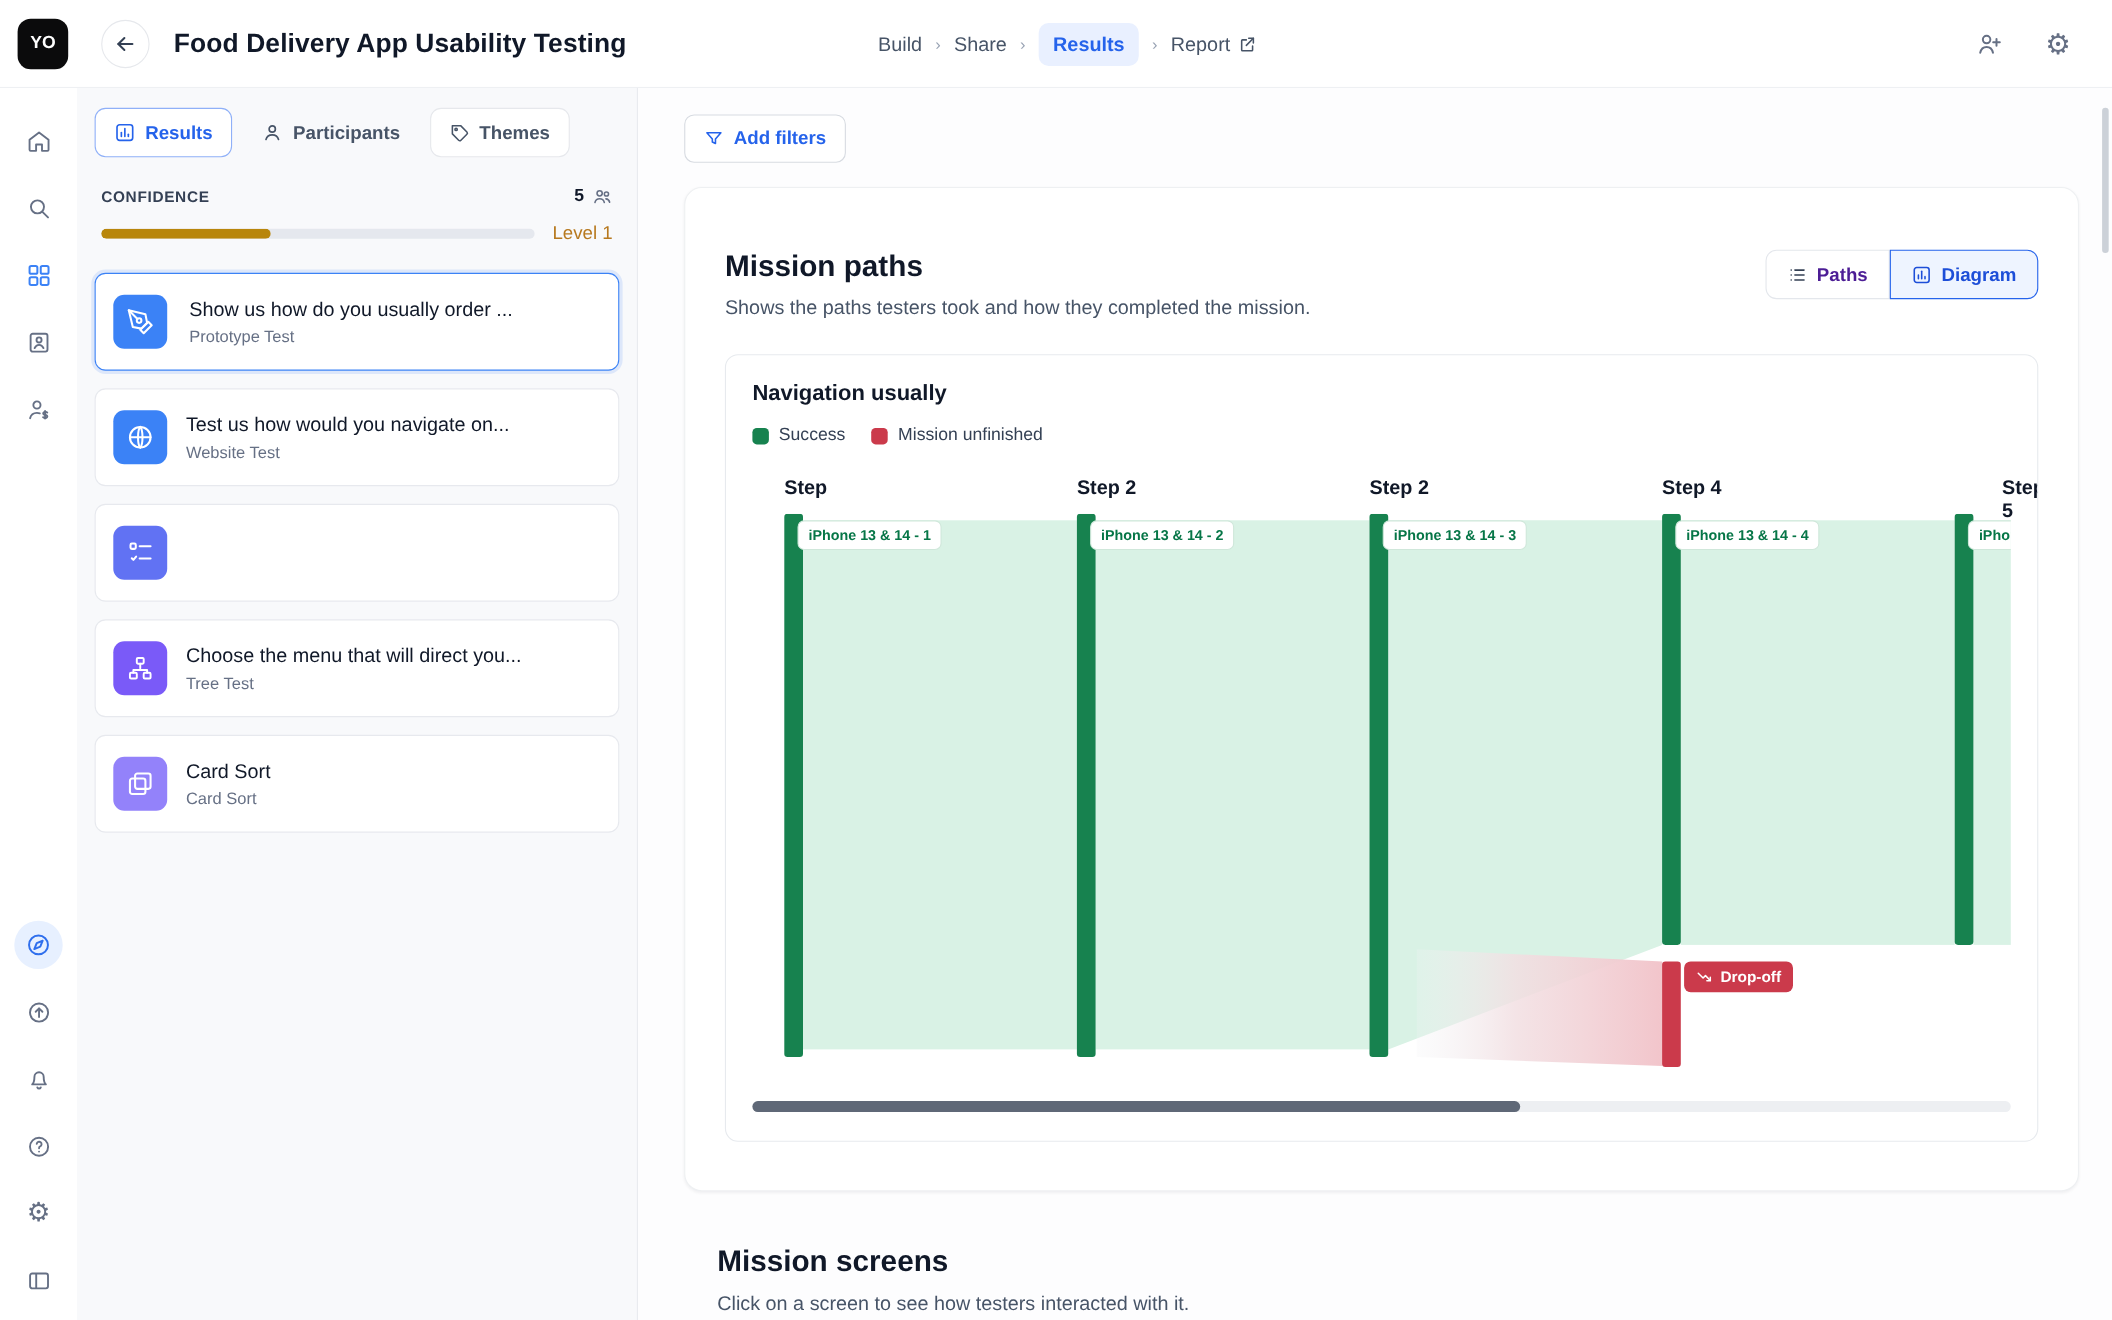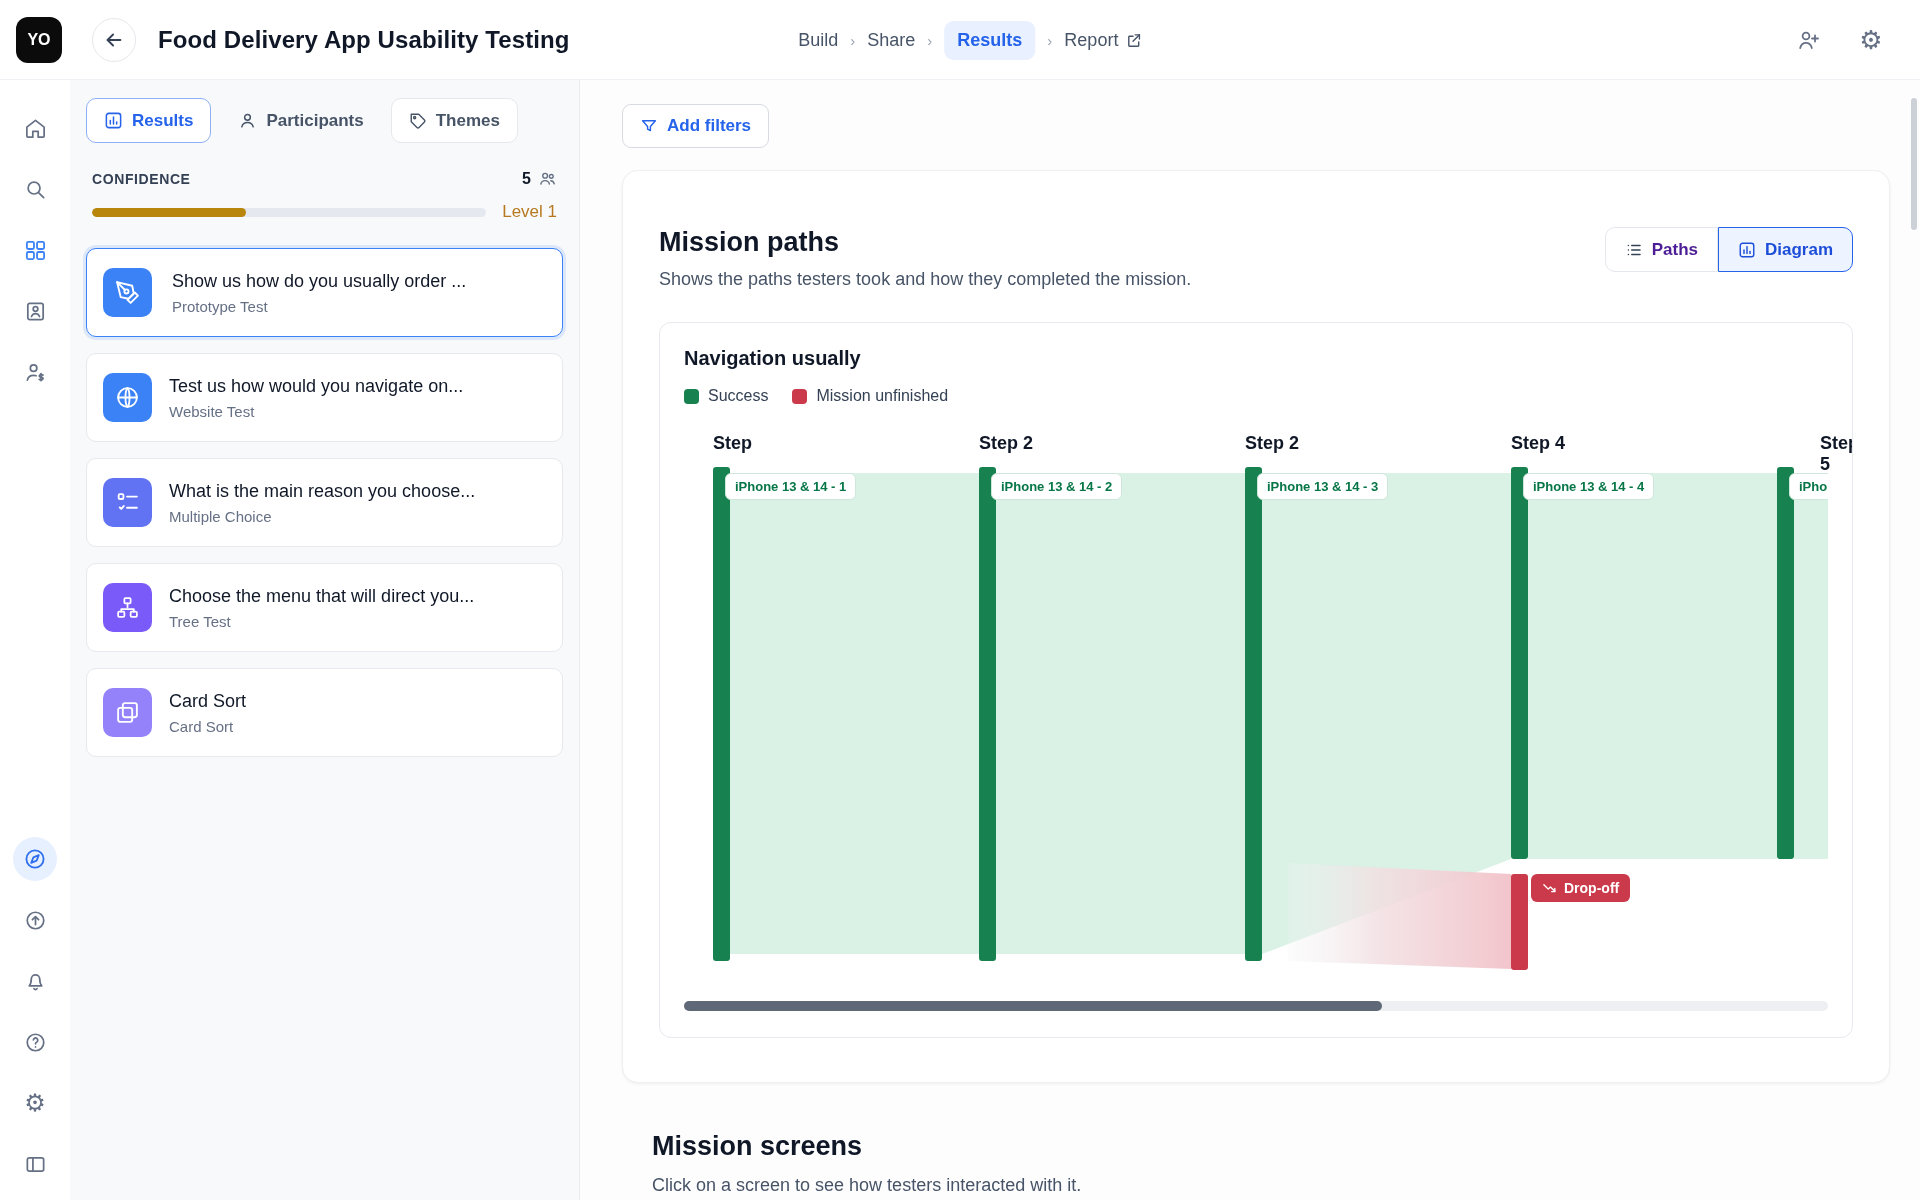--- a/index.html
+++ b/index.html
@@ -312,24 +312,20 @@
 
 
         <div class="block">
           <div class="tile" style="background: rgb(97, 114, 243);">
             <svg width="25" height="25" viewBox="0 0 24 24" fill="none" stroke="#fff" stroke-width="1.8" stroke-linecap="round" stroke-linejoin="round">
                 <rect x="3.5" y="4" width="4.6" height="4.6" rx="1.2"></rect>
                 <path d="M4.6 16.8l1.4 1.4 2.4-2.8"></path>
                 <path d="M11.5 6.3H21"></path>
                 <path d="M11.5 17H21"></path>
               </svg>
-          </div>
-          <div class="block-txt">
-            <div class="block-title">What is the main reason you choose...</div>
-            <div class="block-sub">Multiple Choice</div>
           </div>
         </div>
 
         <div class="block">
           <div class="tile" style="background: rgb(122, 90, 248);">
             <svg width="25" height="25" viewBox="0 0 24 24" fill="none" stroke="#fff" stroke-width="1.7" stroke-linecap="round" stroke-linejoin="round">
                 <rect x="9" y="3" width="6" height="5" rx="1"></rect>
                 <rect x="3" y="16" width="6" height="5" rx="1"></rect>
                 <rect x="15" y="16" width="6" height="5" rx="1"></rect>
                 <path d="M12 8v4"></path>

